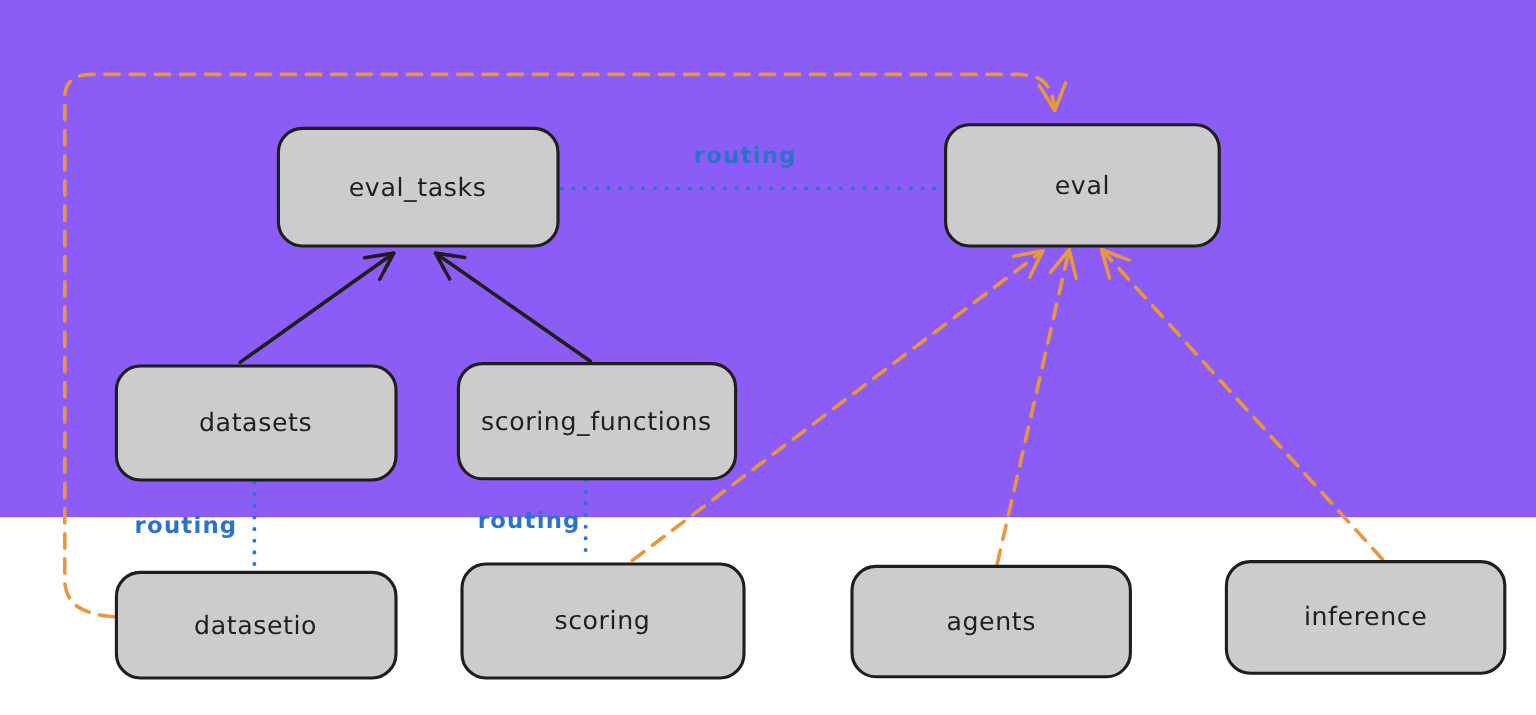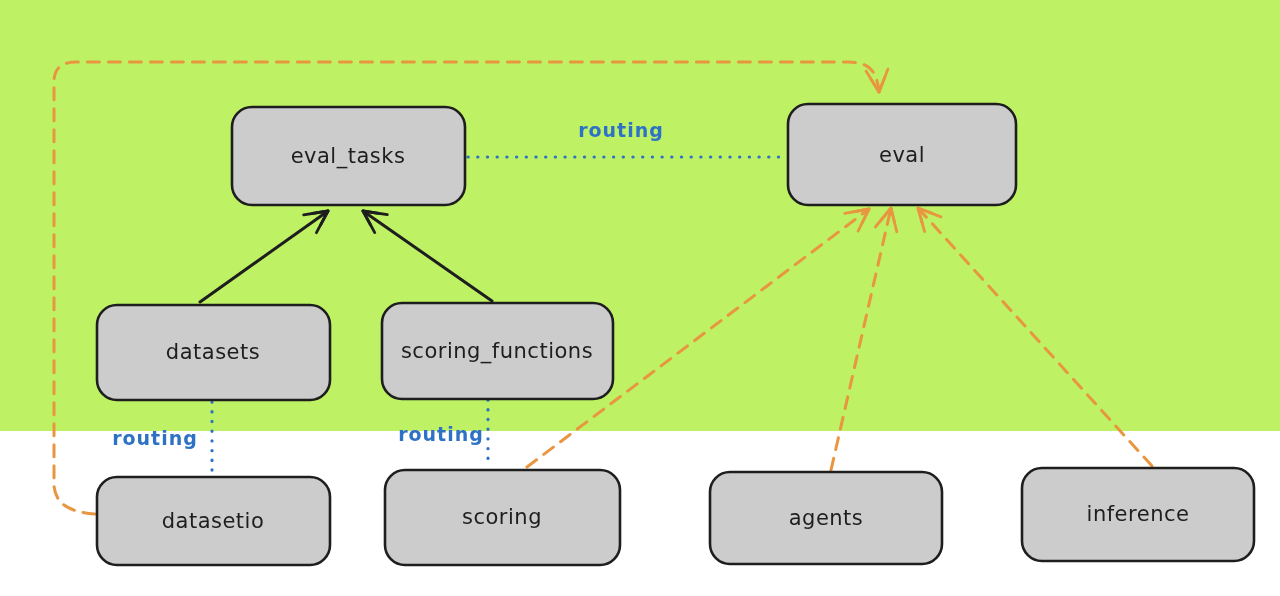--- a/index.html
+++ b/index.html
@@ -8,21 +8,21 @@
     background:#ffffff;
     width:1280px;
     height:596px;
     overflow:hidden;
     font-family:"DejaVu Sans", sans-serif;
   }
   .canvas-wrap{
     position:relative;
     width:1280px;
     height:431px;
-    background:#bef264;
+    background:#8b5cf6;
   }
   svg{display:block;}
 
   .node-rect{
     stroke:#1e1e1e;
     stroke-width:2.6;
     fill:#cccccc; 
   }
   .node-label{
     fill:#1e1e1e;

